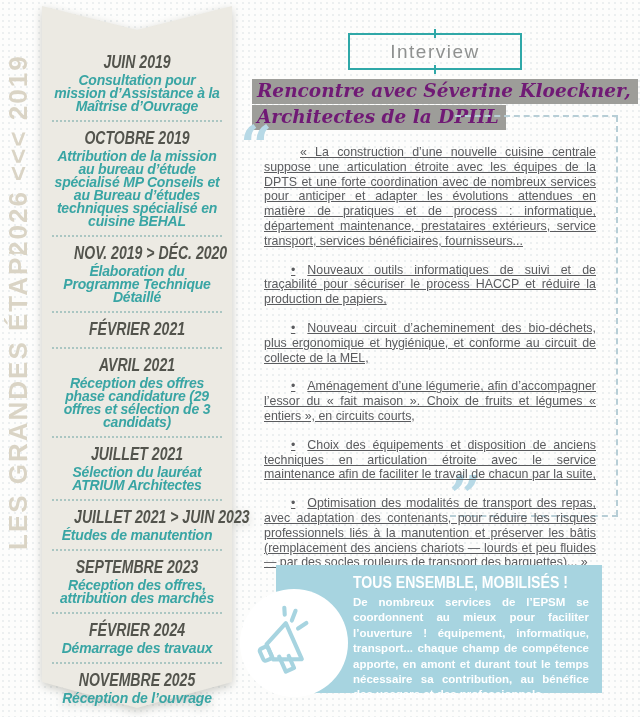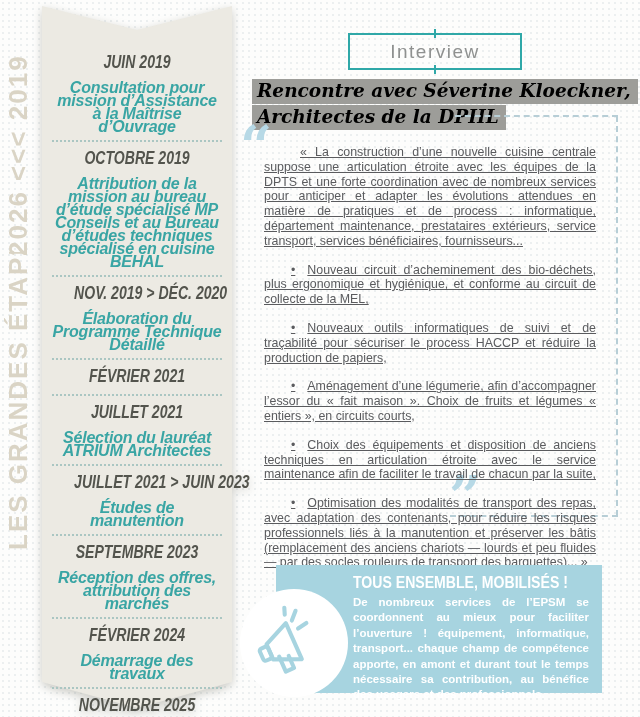--- a/index.html
+++ b/index.html
@@ -24,35 +24,35 @@
   
   .ribbon-wrap { position:absolute; left:42px; top:6px; width:190px; height:702px;
     filter:drop-shadow(0 3px 5px rgba(110,110,95,0.35)); }
   .ribbon { width:100%; height:100%; background:#eceae3;
     clip-path:polygon(0 0, 50% 24px, 100% 0, 100% calc(100% - 26px), 50% 100%, 0 calc(100% - 26px)); }
   .tl-list { position:absolute; left:10px; right:10px; top:40px; list-style:none; text-align:center; }
   .tl-list li { padding:5px 0 7px;font-style:italic; }
   .tl-list li + li { border-top:2px dotted #aac6c2; }
   .tl-date { color:#53544d; font-weight:700; font-size:19px; line-height:22px;
     white-space:nowrap; transform:scaleX(0.74); transform-origin:50% 50%; }
-  .tl-desc { color:#39a5a4; font-weight:700; font-size:16px; line-height:13px;
-    letter-spacing:-0.2px; margin-top:8px; }
+  .tl-desc { color:#39a5a4; font-weight:700; font-size:14px; line-height:13px;
+    letter-spacing:-0.2px; margin-top:1px; }
 
   
   .tag-box { position:absolute; left:348px; top:33px; width:174px; height:37px;
     border:2px solid #2fa8a8; display:flex; align-items:center; justify-content:center; }
   .tag-box::before, .tag-box::after { content:""; position:absolute; left:50%; width:2px; height:9px;
     background:#2fa8a8; margin-left:-1px; }
   .tag-box::before { top:-6px; } .tag-box::after { bottom:-6px; }
   .tag-label { color:#8f9190; font-size:19px; letter-spacing:1.5px; }
 
   
   .heading { position:absolute; left:252px; top:79px; line-height:23px;
     font-family:"DejaVu Serif", serif; font-style:italic; font-weight:700; font-size:18.5px; }
-  .heading span { background:#9d9d99; color:#000000; padding:0 7px 2px 5px; display:inline-block; }
+  .heading span { background:#9d9d99; color:#701a75; padding:0 7px 2px 5px; display:inline-block; }
   .heading .hl2 { margin-top:1px; }
 
   
   .dash { position:absolute; }
   .dash-top { left:455px; top:115px; width:163px; border-top:2px dashed #b7ced6; }
   .dash-right { left:616px; top:116px; height:400px; border-left:2px dashed #b7ced6; }
   .dash-bottom { left:450px; top:515px; width:168px; border-top:2px dashed #b7ced6; }
 
   
   .bigquote { position:absolute; font-family:"DejaVu Serif", serif; font-weight:700;
@@ -102,20 +102,24 @@
 
         <li>
           <div class="tl-date">NOV. 2019 &gt; DÉC. 2020</div>
           <div class="tl-desc">Élaboration du Programme Technique Détaillé</div>
         </li>
 
         <li>
           <div class="tl-date">FÉVRIER 2021</div>
         </li>
 
+        <li>
+          <div class="tl-date">AVRIL 2021</div>
+          <div class="tl-desc">Réception des offres phase candidature (29 offres et sélection de 3 candidats)</div>
+        </li>
 
         <li>
           <div class="tl-date">JUILLET 2021</div>
           <div class="tl-desc">Sélection du lauréat ATRIUM Architectes</div>
         </li>
 
         <li>
           <div class="tl-date">JUILLET 2021 &gt; JUIN 2023</div>
           <div class="tl-desc">Études de manutention</div>
         </li>
@@ -151,23 +155,23 @@
   <div class="dash dash-bottom"></div>
 
   <div class="bigquote bq-open">“</div>
   <div class="bigquote bq-close">”</div>
 
   <div class="quote">
     <p class="q-intro">« La construction d’une nouvelle cuisine centrale suppose une articulation étroite avec les équipes de la DPTS et une forte coordination avec de nombreux services pour anticiper et adapter les évolutions attendues en matière de pratiques et de process : informatique, département maintenance, prestataires extérieurs, service transport, services bénéficiaires, fournisseurs...</p>
     <span>
       
     
+        <p class="q-bullet"><span class="bdot">•</span><span>Nouveaux outils informatiques de suivi et de traçabilité pour sécuriser le process HACCP et réduire la production de papiers,</span></p>
+      
         <p class="q-bullet"><span class="bdot">•</span><span>Nouveau circuit d’acheminement des bio-déchets, plus ergonomique et hygiénique, et conforme au circuit de collecte de la MEL,</span></p>
-      
-        <p class="q-bullet"><span class="bdot">•</span><span>Nouveaux outils informatiques de suivi et de traçabilité pour sécuriser le process HACCP et réduire la production de papiers,</span></p>
       
         <p class="q-bullet"><span class="bdot">•</span><span>Aménagement d’une légumerie, afin d’accompagner l’essor du « fait maison ». Choix de fruits et légumes « entiers », en circuits courts,</span></p>
       
         <p class="q-bullet"><span class="bdot">•</span><span>Choix des équipements et disposition de anciens techniques en articulation étroite avec le service maintenance afin de faciliter le travail de chacun par la suite,</span></p>
       
         <p class="q-bullet"><span class="bdot">•</span><span>Optimisation des modalités de transport des repas, avec adaptation des contenants, pour réduire les risques professionnels liés à la manutention et préserver les bâtis (remplacement des anciens chariots — lourds et peu fluides — par des socles rouleurs de transport des barquettes)... »</span></p>
       </span>
   </div>
 
   <div class="callout">

